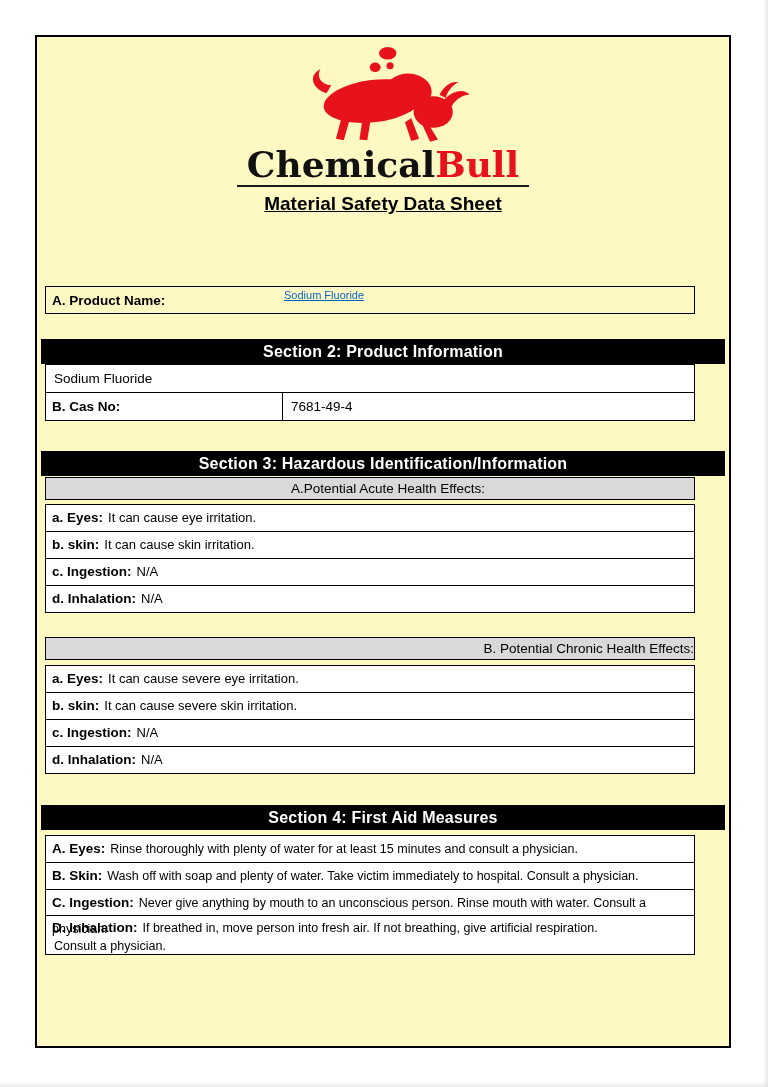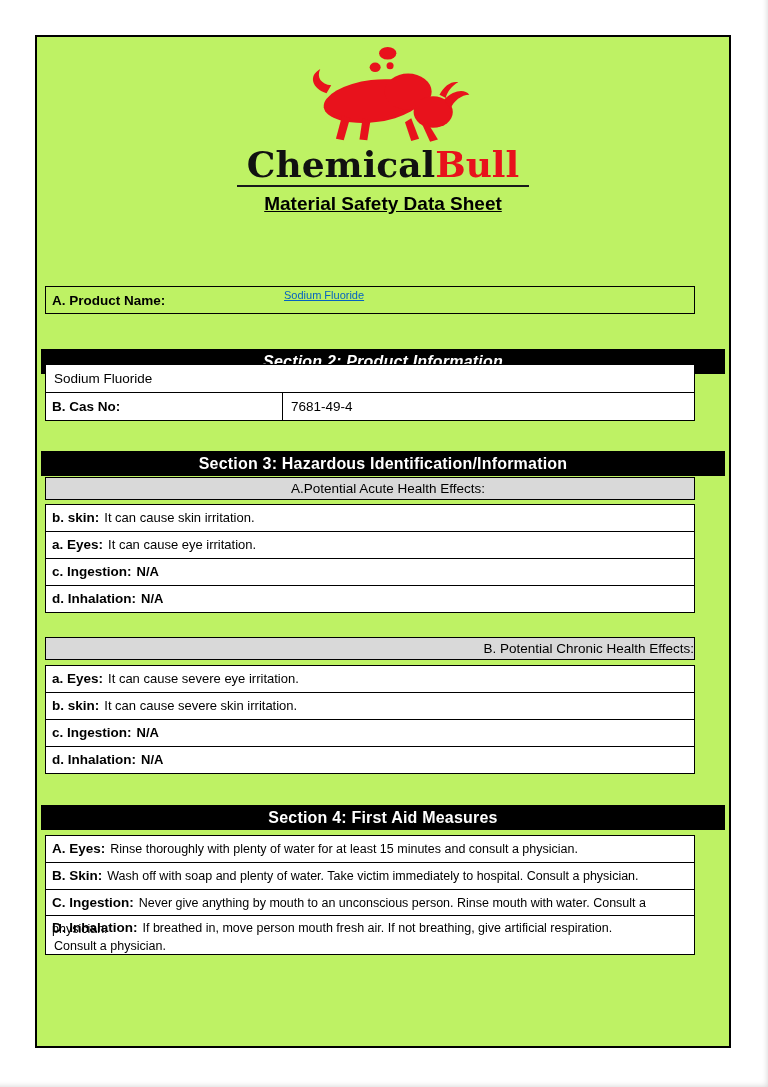--- a/index.html
+++ b/index.html
@@ -3,21 +3,21 @@
 <meta charset="utf-8">
 <style>
   * { margin:0; padding:0; box-sizing:border-box; }
   body { background:#ffffff; font-family:"Liberation Sans", sans-serif; color:#000; }
   .canvas {
     position:relative; width:768px; height:1087px; background:#fff; overflow:hidden;
     box-shadow: inset -4px -4px 6px -4px rgba(0,0,0,0.18);
   }
   .page {
     position:absolute; left:35px; top:35px; width:696px; height:1013px;
-    border:2px solid #000; background:#bef264;
+    border:2px solid #000; background:#fef9c3;
   }
 
   
   .logo { position:absolute; top:6px; left:0; right:0; text-align:center; }
   .bull { width:180px; height:102px; display:block; margin:0 auto; }
   .wordmark {
     display:inline-block; font-family:"DejaVu Serif", serif; font-weight:700;
     font-size:36px; line-height:1; border-bottom:2px solid #1a1a1a;
     padding:0 10px 3px; margin-top:1px;
   }
@@ -30,21 +30,21 @@
   }
   .doc-title { top:156px; }
   .doc-subtitle { top:191px; }
 
   
   .secbar {
     position:absolute; left:4px; right:4px; height:25px;
     background:#000000; color:#ffffff; font-weight:700; font-size:16px;
     text-align:center; line-height:25px; letter-spacing:0.2px;
   }
-  .bar1 { top:222px; } .bar2 { top:312px;font-style:italic; } .bar3 { top:414px; } .bar4 { top:768px; }
+  .bar1 { top:222px; } .bar2 { top:302px; } .bar3 { top:414px; } .bar4 { top:768px; }
 
   
   .s1row { position:absolute; left:8px; top:249px; width:650px; height:28px; border:1px solid #000; }
   .s1row .lbl { position:absolute; left:6px; top:6px; font-weight:700; font-size:13.5px; }
   .s1row .link { position:absolute; left:238px; top:2px; font-size:11px; color:#0563c1; text-decoration:underline; cursor:pointer; }
 
   
   .t2 { position:absolute; left:8px; top:327px; width:650px; }
   .trow { display:flex; height:29px; border:1px solid #000; background:#fff; }
   .trow + .trow { margin-top:-1px; }
@@ -58,21 +58,21 @@
     font-weight:400; font-size:13.5px; line-height:21px;padding-left:36px;
   }
   .sub-acute { top:440px; } .sub-chronic { top:600px;text-align:right; }
 
   
   .rows { position:absolute; left:8px; width:650px; }
   .rows-acute { top:467px; } .rows-chronic { top:628px; } .rows-s4 { top:798px; }
   .row { border:1px solid #000; height:28px; line-height:26px; padding-left:6px; font-size:13px; background:#fff; }
   .row + .row { margin-top:-1px; }
   .row .lbl { font-weight:700; margin-right:5px; font-size:13.5px; }
-  .txt.bold { font-weight:700; }
+  .txt.bold { font-weight:400; }
 
   .rows-s4 .row { font-size:12.5px; }
   .row-c { height:27px; line-height:26px; }
   .row-d { height:40px; line-height:normal; padding-top:2px; }
   .row-d .line1 { line-height:19px; }
   .row-d .line2 { line-height:16px; padding-left:2px; font-size:12.5px; }
 </style>
 </head>
 <body>
 
@@ -114,24 +114,24 @@
         <div class="tcell tlabel">B. Cas No:</div>
         <div class="tcell tvalue">7681-49-4</div>
       </div>
     </div>
 
     <div class="secbar bar3">Section 3: Hazardous Identification/Information</div>
 
     <div class="subhdr sub-acute">A.Potential Acute Health Effects:</div>
     <div class="rows rows-acute">
       <div class="row">
-        <span class="lbl">b. skin:</span><span class="txt">It can cause skin irritation.</span>
+        <span class="lbl">a. Eyes:</span><span class="txt">It can cause eye irritation.</span>
       </div>
       <div class="row">
-        <span class="lbl">a. Eyes:</span><span class="txt">It can cause eye irritation.</span>
+        <span class="lbl">b. skin:</span><span class="txt">It can cause skin irritation.</span>
       </div>
       <div class="row">
         <span class="lbl">c. Ingestion:</span><span class="txt bold">N/A</span>
       </div>
       <div class="row">
         <span class="lbl">d. Inhalation:</span><span class="txt bold">N/A</span>
       </div>
     </div>
 
     <div class="subhdr sub-chronic">B. Potential Chronic Health Effects:</div>
@@ -156,20 +156,20 @@
         <span class="lbl">A. Eyes:</span><span class="txt">Rinse thoroughly with plenty of water for at least 15 minutes and consult a physician.</span>
       </div>
       <div class="row">
         <span class="lbl">B. Skin:</span><span class="txt">Wash off with soap and plenty of water. Take victim immediately to hospital. Consult a physician.</span>
       </div>
       <div class="row row-c">
         <span class="lbl">C. Ingestion:</span><span class="txt">Never give anything by mouth to an unconscious person. Rinse mouth with water. Consult a physician.</span>
       </div>
       <div class="row row-d">
         <div class="line1">
-          <span class="lbl">D. Inhalation:</span><span class="txt">If breathed in, move person mouth fresh air. If not breathing, give artificial respiration.</span>
+          <span class="lbl">D. Inhalation:</span><span class="txt">If breathed in, move person into fresh air. If not breathing, give artificial respiration.</span>
         </div>
         <div class="line2 txt">Consult a physician.</div>
       </div>
     </div>
 
   </div>
 </div>
 
 </body></html>

